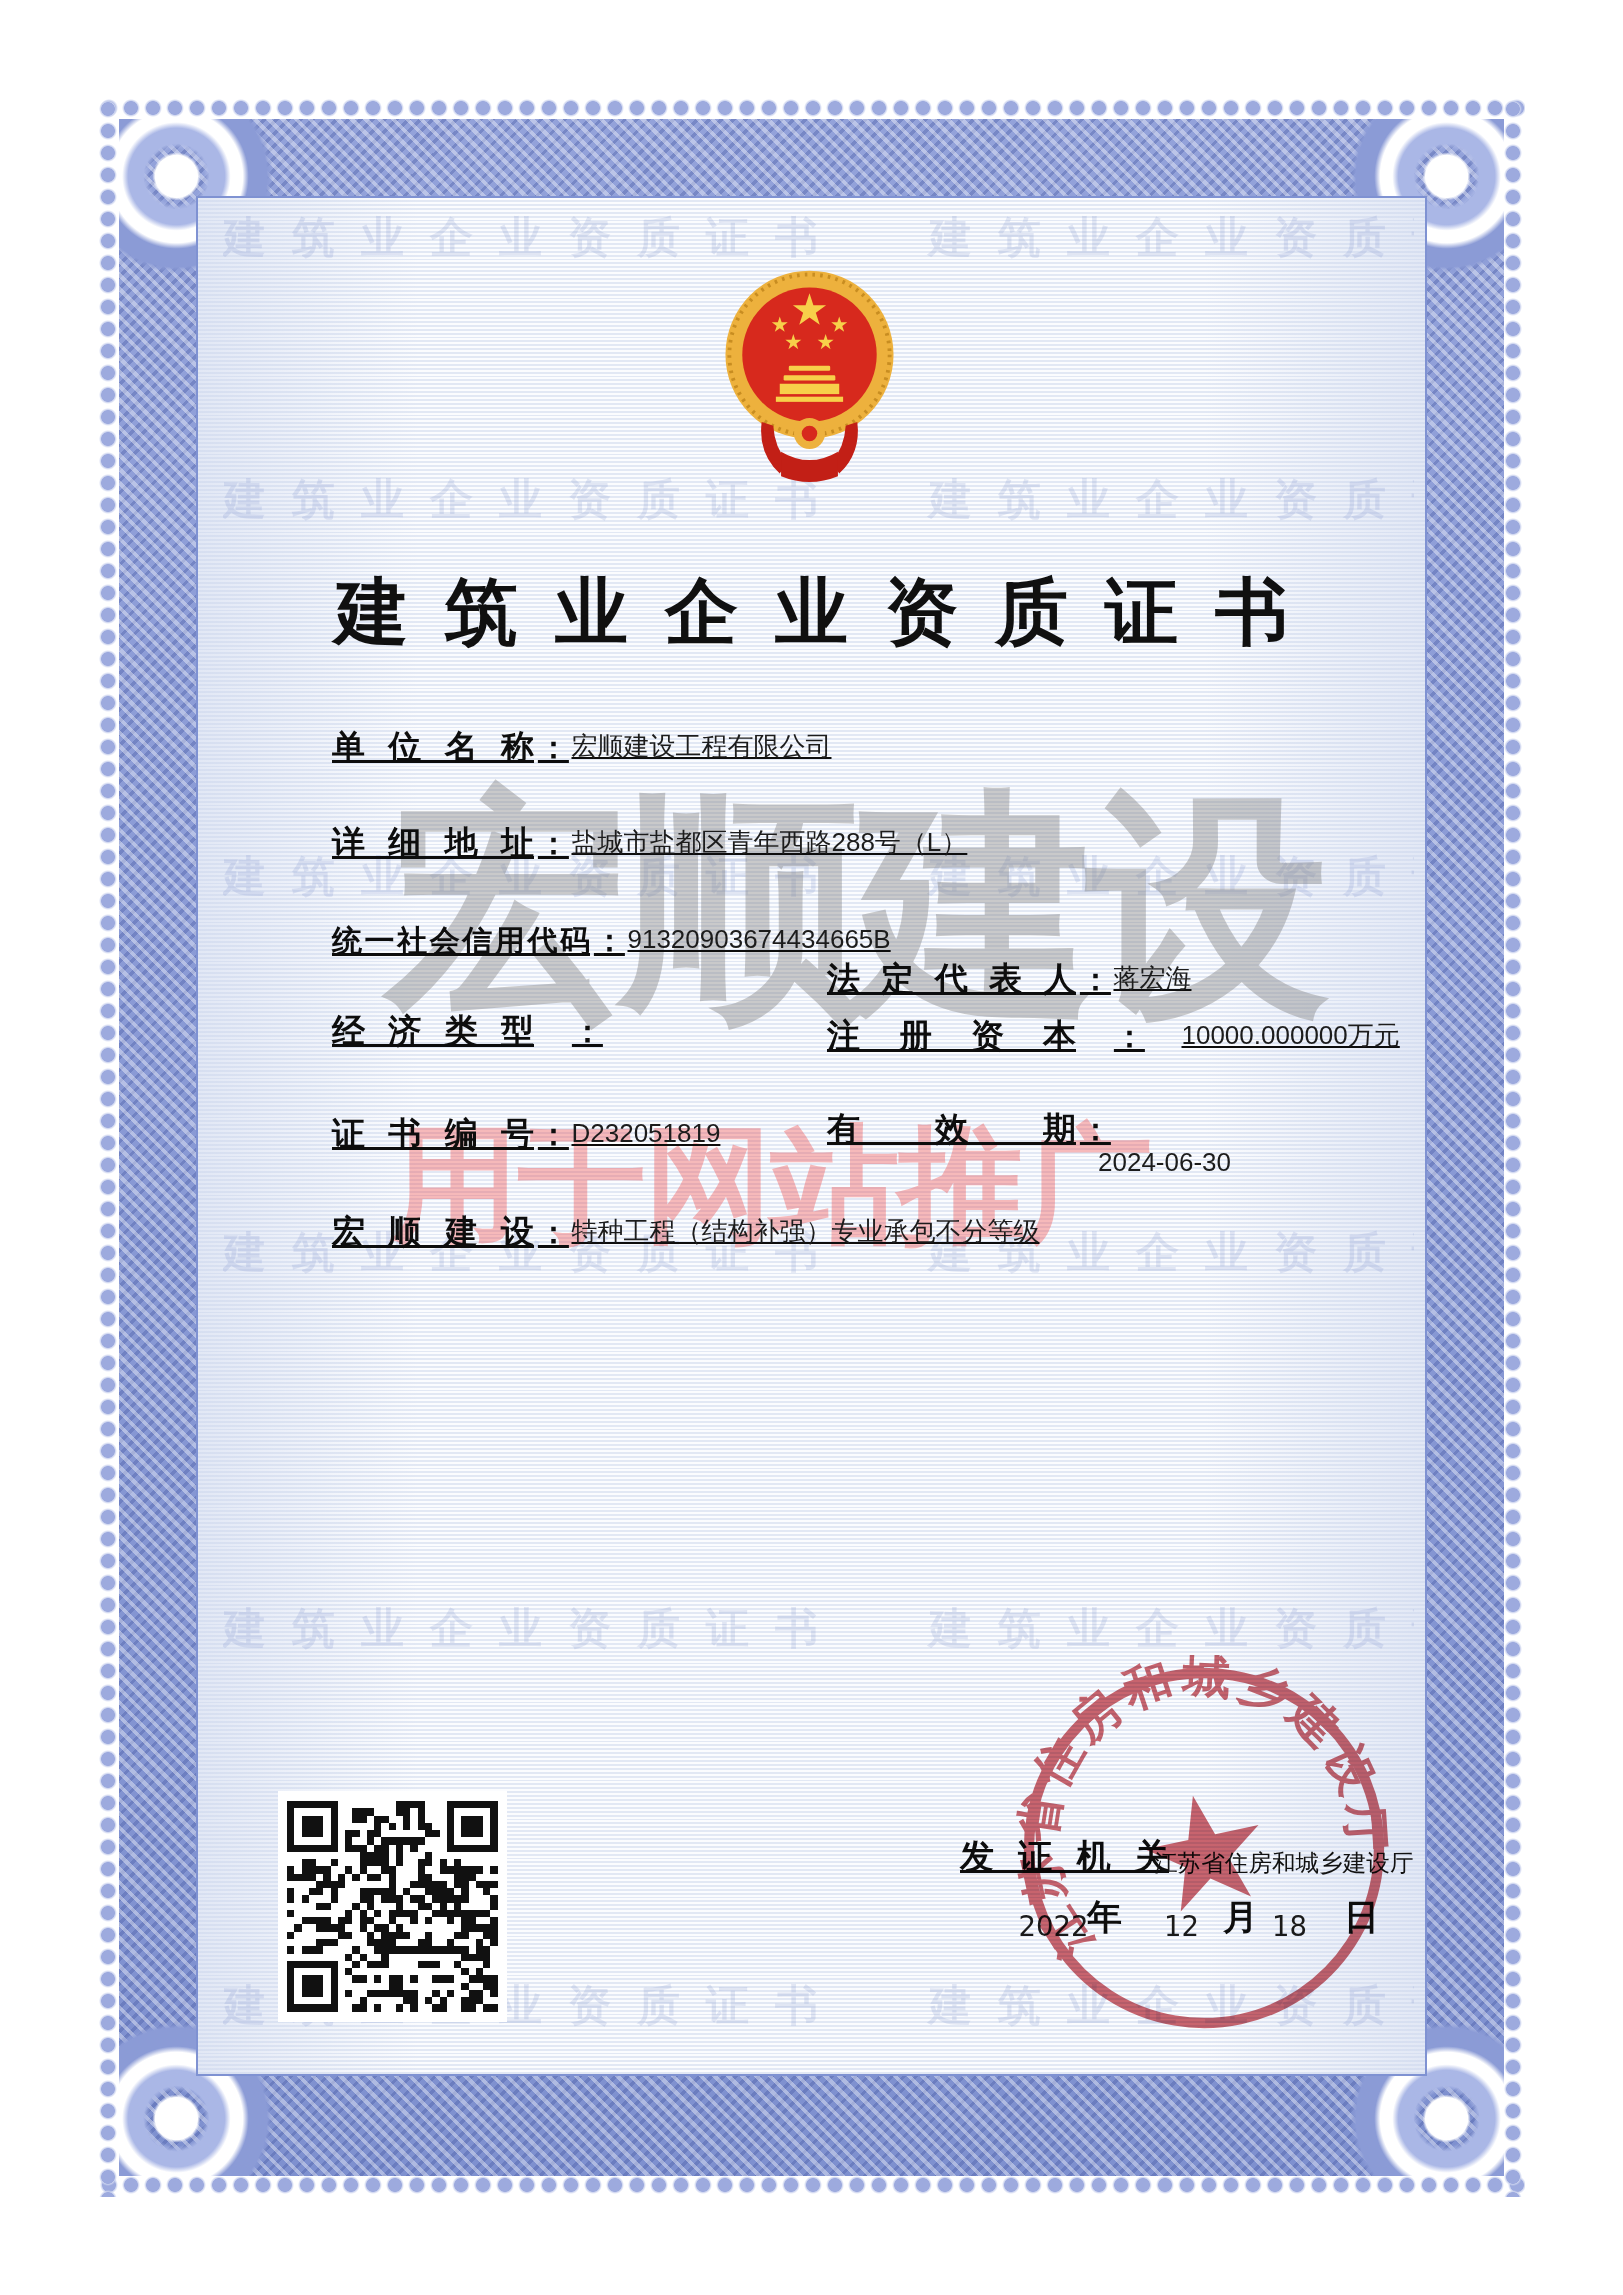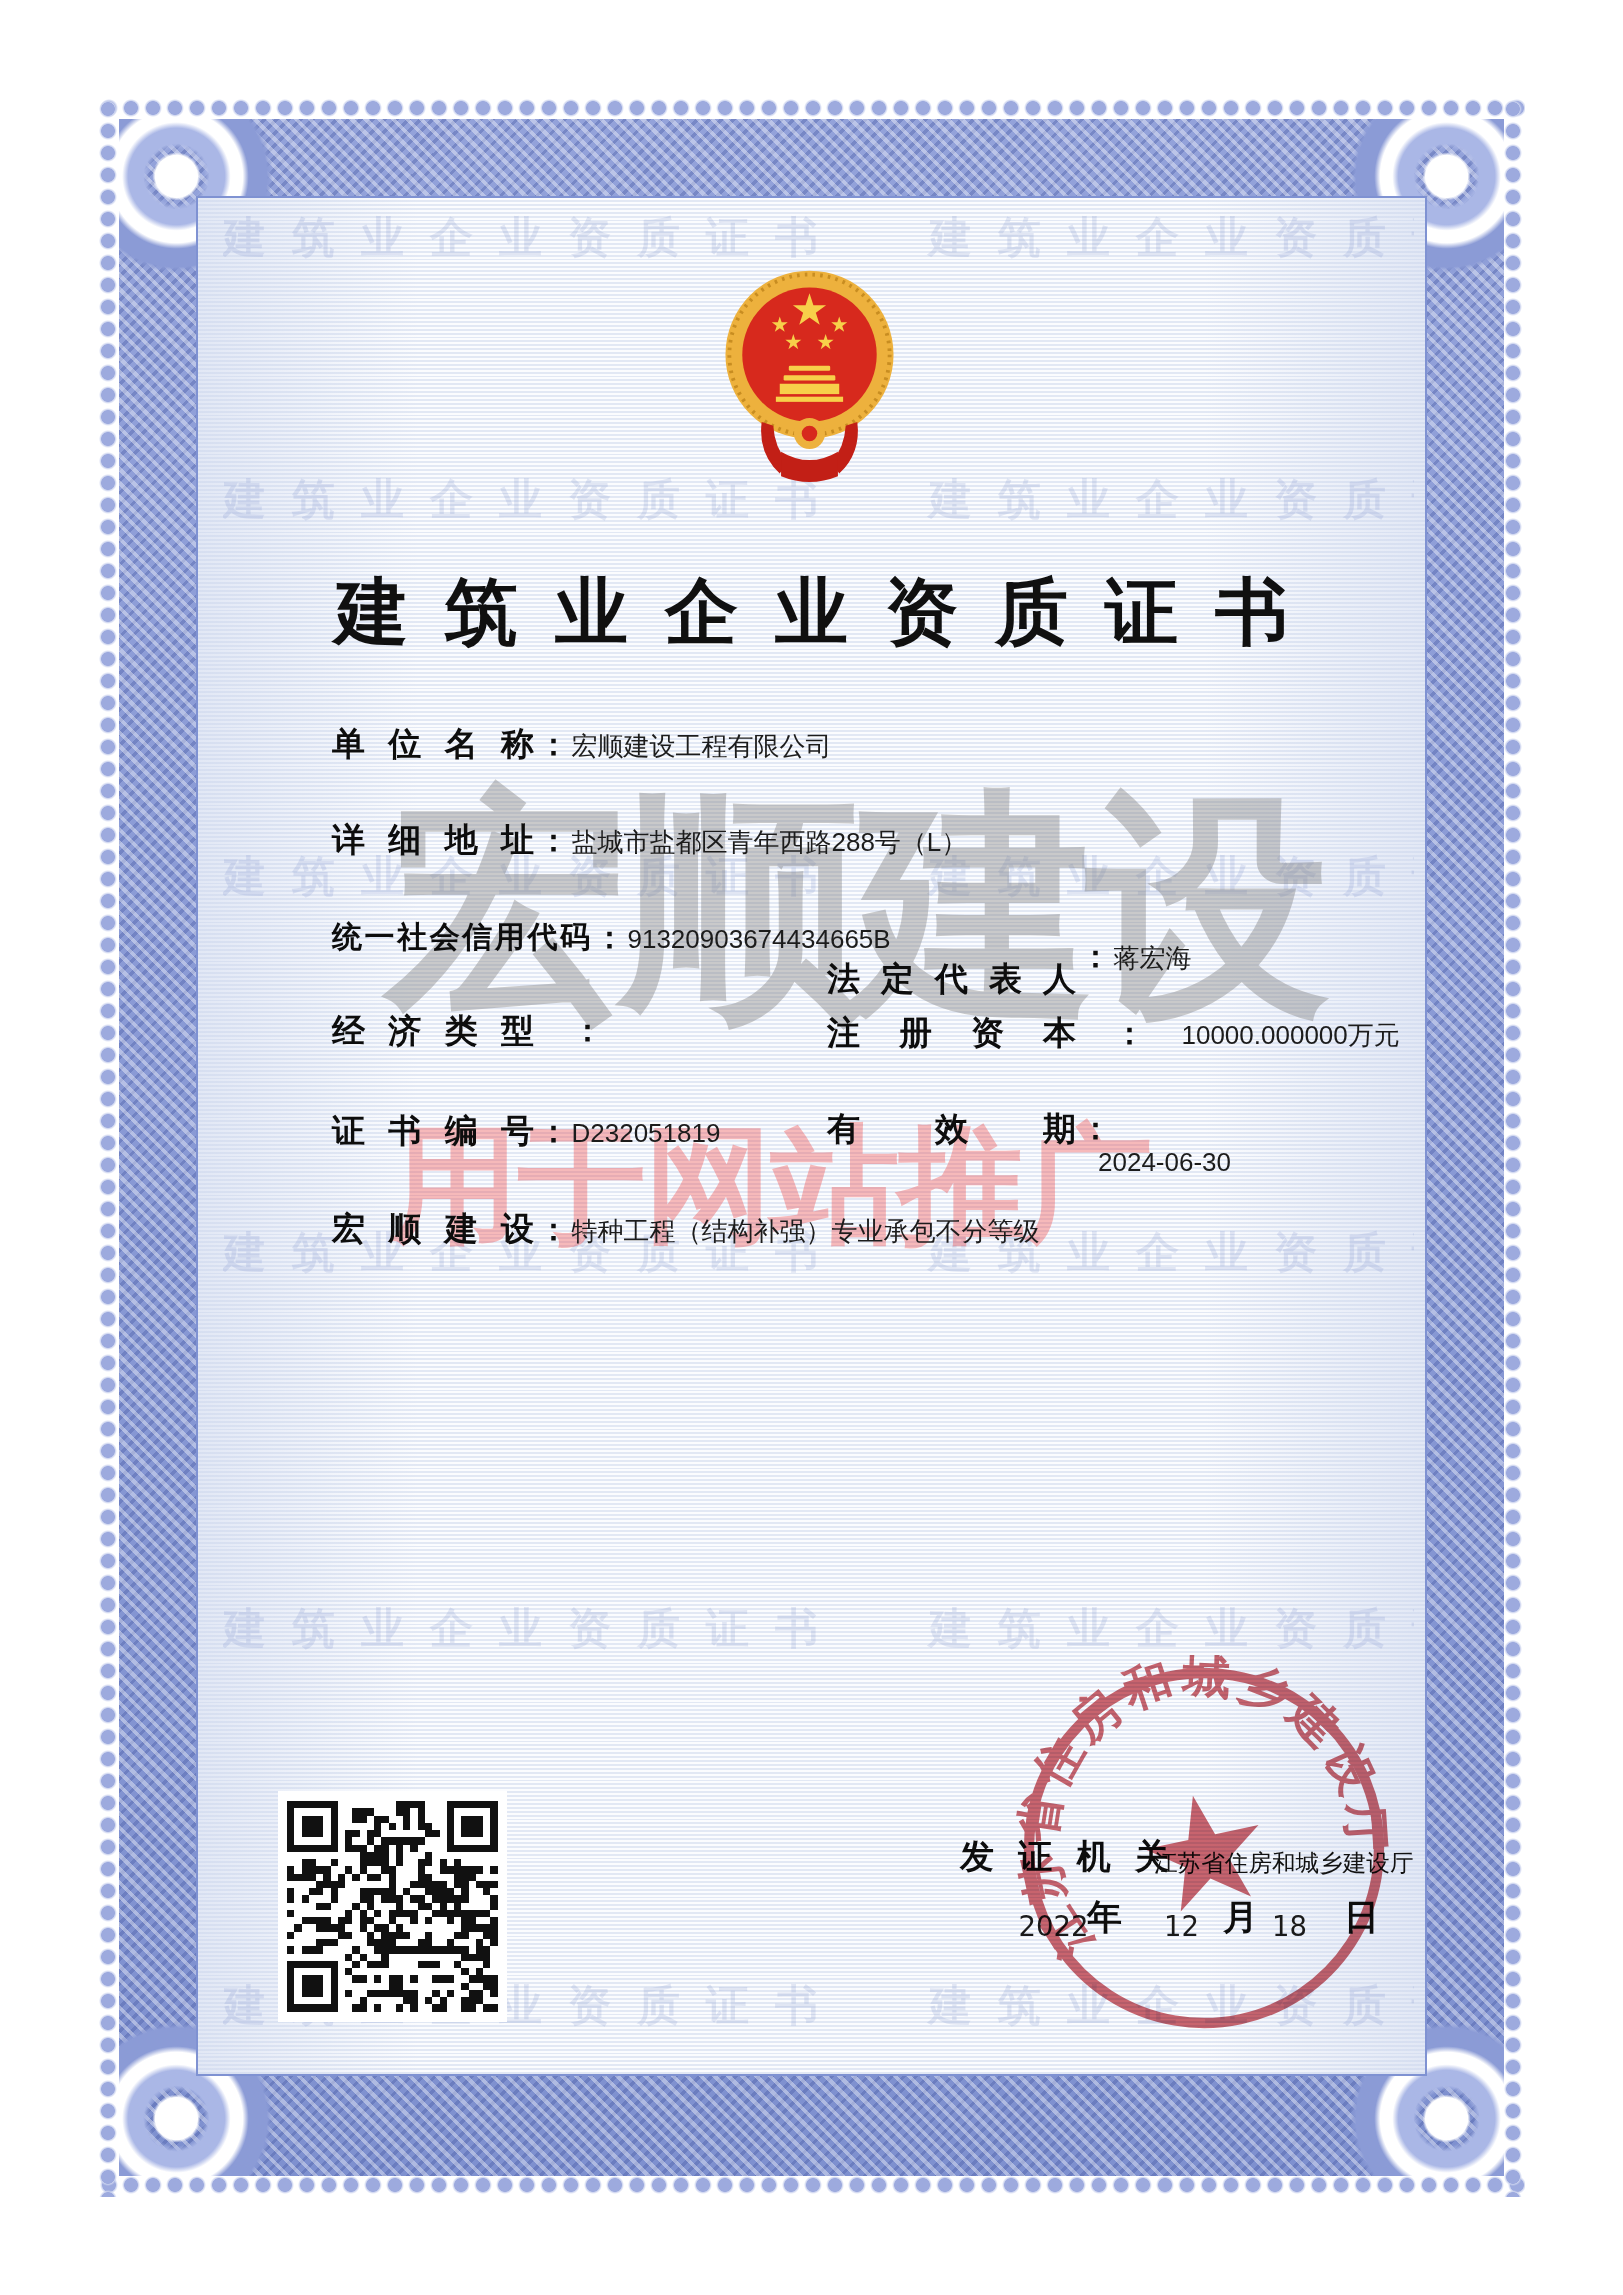--- a/index.html
+++ b/index.html
@@ -45,21 +45,21 @@
         letter-spacing:-9.2px;line-height:1;color:#7f7f7f;opacity:0.40;z-index:2;white-space:nowrap;}
   .wm-small{position:absolute;left:391px;top:1121px;font-size:128px;font-weight:700;
         letter-spacing:-1.3px;line-height:1;color:#ef4444;opacity:0.36;z-index:2;white-space:nowrap;}
 
   
   .emblem{position:absolute;left:719px;top:259px;width:181px;height:232px;z-index:3;}
   .title{position:absolute;left:0;right:0;top:564px;text-align:center;font-size:73px;font-weight:900;
         color:#101010;letter-spacing:37px;padding-left:37px;z-index:3;white-space:nowrap;}
 
   
-  .row{position:absolute;display:flex;align-items:center;z-index:3;color:#0d0d0d;}
+  .row{position:absolute;display:flex;align-items:flex-end;z-index:3;color:#0d0d0d;text-decoration:underline;}
   .lab{font-weight:700;font-size:33px;line-height:1.15;text-align:justify;text-align-last:justify;text-justify:inter-character;color:#0d0d0d;}
   .lab.w4{width:202px;}
   .lab.w5{width:249px;margin-top:44px;}
   .lab.w3{width:249px;}
   .lab.w8{width:258px;font-size:30px;}
   .lab.wi4{width:209px;font-size:34px;}
   .colon{font-weight:700;font-size:31px;line-height:1.2;margin:0 2.6px 0 3.9px;}
   .val{font-size:26px;line-height:1.5;color:#1c1c1c;padding-top:3.9px;}
   .val.wrap{width:310px;}
   .left-col{left:332px;}

